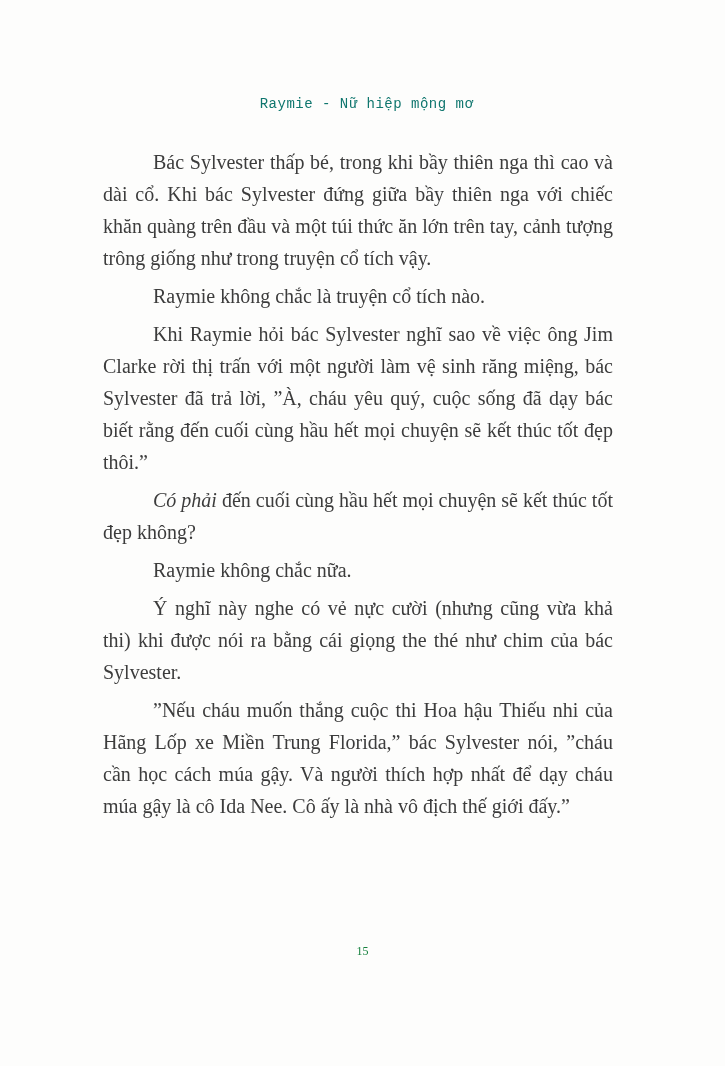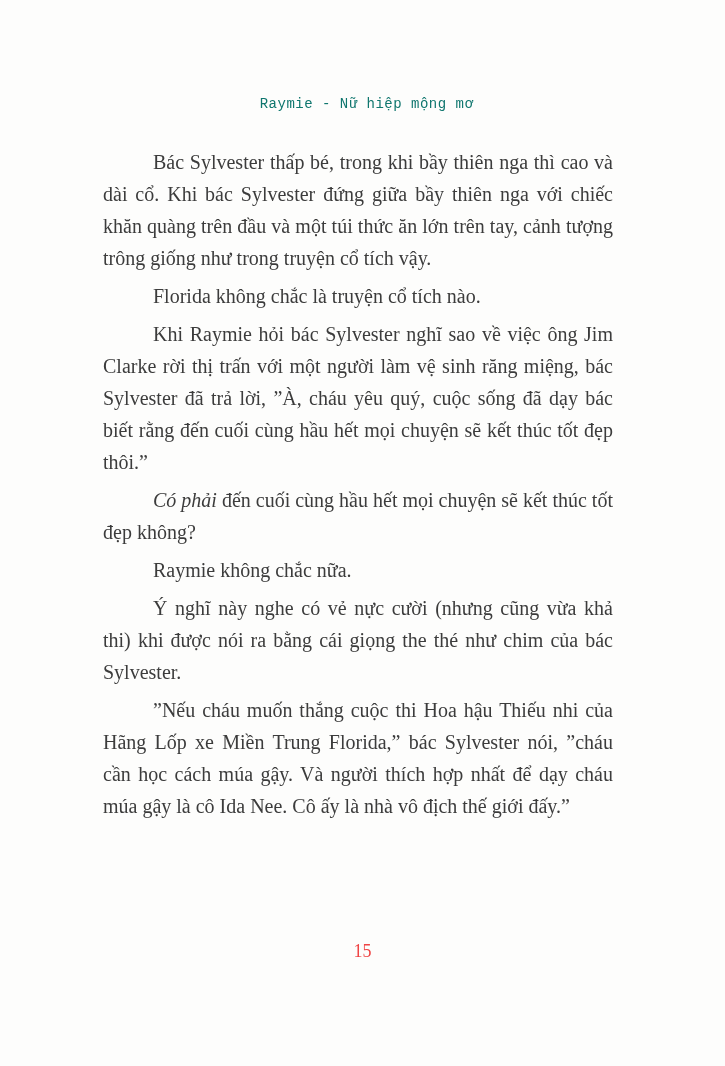--- a/index.html
+++ b/index.html
@@ -47,34 +47,34 @@
   }
   .body-text em {
     font-style: italic;
   }
   .page-number {
     position: absolute;
     top: 938px;
     left: 0;
     width: 100%;
     text-align: center;
-    font-size: 18px;
+    font-size: 12px;
     line-height: 26px;
-    color: #ef4444;
+    color: #15803d;
   }
 </style>
 </head>
 <body>
 
 <div class="page" style="background: rgb(253, 253, 252); color: rgb(60, 60, 60);">
   <div class="running-header">Raymie - Nữ hiệp mộng mơ</div>
 
   <div class="body-text">
       <p><span>Bác Sylvester thấp bé, trong khi bầy thiên nga thì cao và dài cổ. Khi bác Sylvester đứng giữa bầy thiên nga với chiếc khăn quàng trên đầu và một túi thức ăn lớn trên tay, cảnh tượng trông giống như trong truyện cổ tích vậy.</span></p>
-      <p><span>Florida không chắc là truyện cổ tích nào.</span></p>
+      <p><span>Raymie không chắc là truyện cổ tích nào.</span></p>
       <p><span>Khi Raymie hỏi bác Sylvester nghĩ sao về việc ông Jim Clarke rời thị trấn với một người làm vệ sinh răng miệng, bác Sylvester đã trả lời, ”À, cháu yêu quý, cuộc sống đã dạy bác biết rằng đến cuối cùng hầu hết mọi chuyện sẽ kết thúc tốt đẹp thôi.”</span></p>
       <p><em>Có phải</em><span> đến cuối cùng hầu hết mọi chuyện sẽ kết thúc tốt đẹp không?</span></p>
       <p><span>Raymie không chắc nữa.</span></p>
       <p><span>Ý nghĩ này nghe có vẻ nực cười (nhưng cũng vừa khả thi) khi được nói ra bằng cái giọng the thé như chim của bác Sylvester.</span></p>
       <p><span>”Nếu cháu muốn thắng cuộc thi Hoa hậu Thiếu nhi của Hãng Lốp xe Miền Trung Florida,” bác Sylvester nói, ”cháu cần học cách múa gậy. Và người thích hợp nhất để dạy cháu múa gậy là cô Ida Nee. Cô ấy là nhà vô địch thế giới đấy.”</span></p>
     </div>
 
   <div class="page-number">15</div>
 </div>
 

